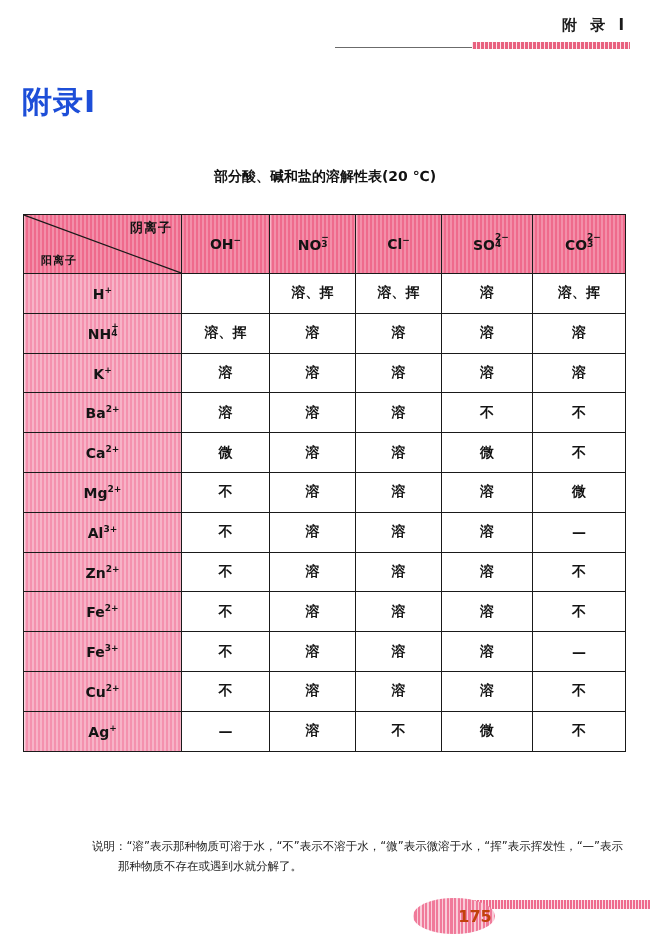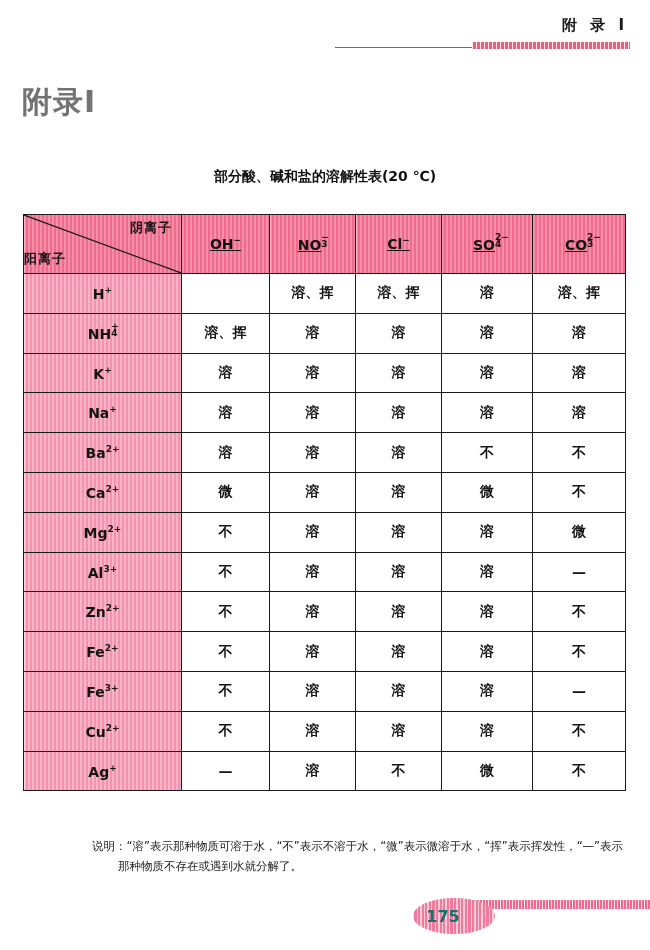--- a/index.html
+++ b/index.html
@@ -58,21 +58,21 @@
   }
 
   
   .appendix-title {
     position: absolute;
     left: 22px;
     top: 62px;
     font-size: 30px;
     font-weight: bold;
     letter-spacing: 1px;
-    color: #737373;
+    color: #1d4ed8;
     font-family: "DejaVu Sans", "Liberation Sans", sans-serif;
   }
 
   
   .table-caption {
     position: absolute;
     left: 0;
     top: 168px;
     width: 650px;
     text-align: center;
@@ -146,30 +146,29 @@
     position: absolute;
     right: 9px;
     top: 4px;
     font-size: 13px;
     font-weight: bold;
     letter-spacing: 1px;
     padding-left: 8px;
   }
   .corner-cation {
     position: absolute;
-    left: 0;
+    left: 17px;
     bottom: 5px;
-    font-size: 13px;
+    font-size: 11px;
     font-weight: bold;
     letter-spacing: 1px;
   }
   td.col-head {
     height: 58px;
     font-size: 14px;
-    text-decoration: underline;
   }
   td.row-head {
     font-size: 14px;
   }
   sub, sup {
     font-size: 9px;
     font-weight: bold;
   }
   sup { vertical-align: super; }
   .ion-charge {
@@ -244,30 +243,30 @@
     background-color: #f07a9a;
     background-image: repeating-linear-gradient(
       to right,
       rgba(255,255,255,0.62) 0px,
       rgba(255,255,255,0.62) 1.4px,
       rgba(0,0,0,0) 1.4px,
       rgba(0,0,0,0) 3.6px);
   }
   .page-number {
     position: absolute;
-    left: 402px;
+    left: 434px;
     top: 8px;
     width: 82px;
     height: 36px;
     display: flex;
     align-items: center;
     justify-content: center;
     font-size: 16px;
     font-weight: bold;
-    color: #0f766e;
+    color: #c2410c;
     font-family: "DejaVu Sans", "Liberation Sans", sans-serif;
   }
 </style>
 </head>
 <body>
 
 <div class="running-head">
   <div class="running-head-text">附 录 Ⅰ</div>
   <div class="head-rule"></div>
   <div class="head-bar"></div>
@@ -332,28 +331,20 @@
         </tr>
         <tr>
           <td class="row-head pink-light">K<sup>+</sup></td>
           <td>溶</td>
           <td>溶</td>
           <td>溶</td>
           <td>溶</td>
           <td>溶</td>
         </tr>
         <tr>
-          <td class="row-head pink-light">Na<sup>+</sup></td>
-          <td>溶</td>
-          <td>溶</td>
-          <td>溶</td>
-          <td>溶</td>
-          <td>溶</td>
-        </tr>
-        <tr>
           <td class="row-head pink-light">Ba<sup>2+</sup></td>
           <td>溶</td>
           <td>溶</td>
           <td>溶</td>
           <td>不</td>
           <td>不</td>
         </tr>
         <tr>
           <td class="row-head pink-light">Ca<sup>2+</sup></td>
           <td>微</td>

